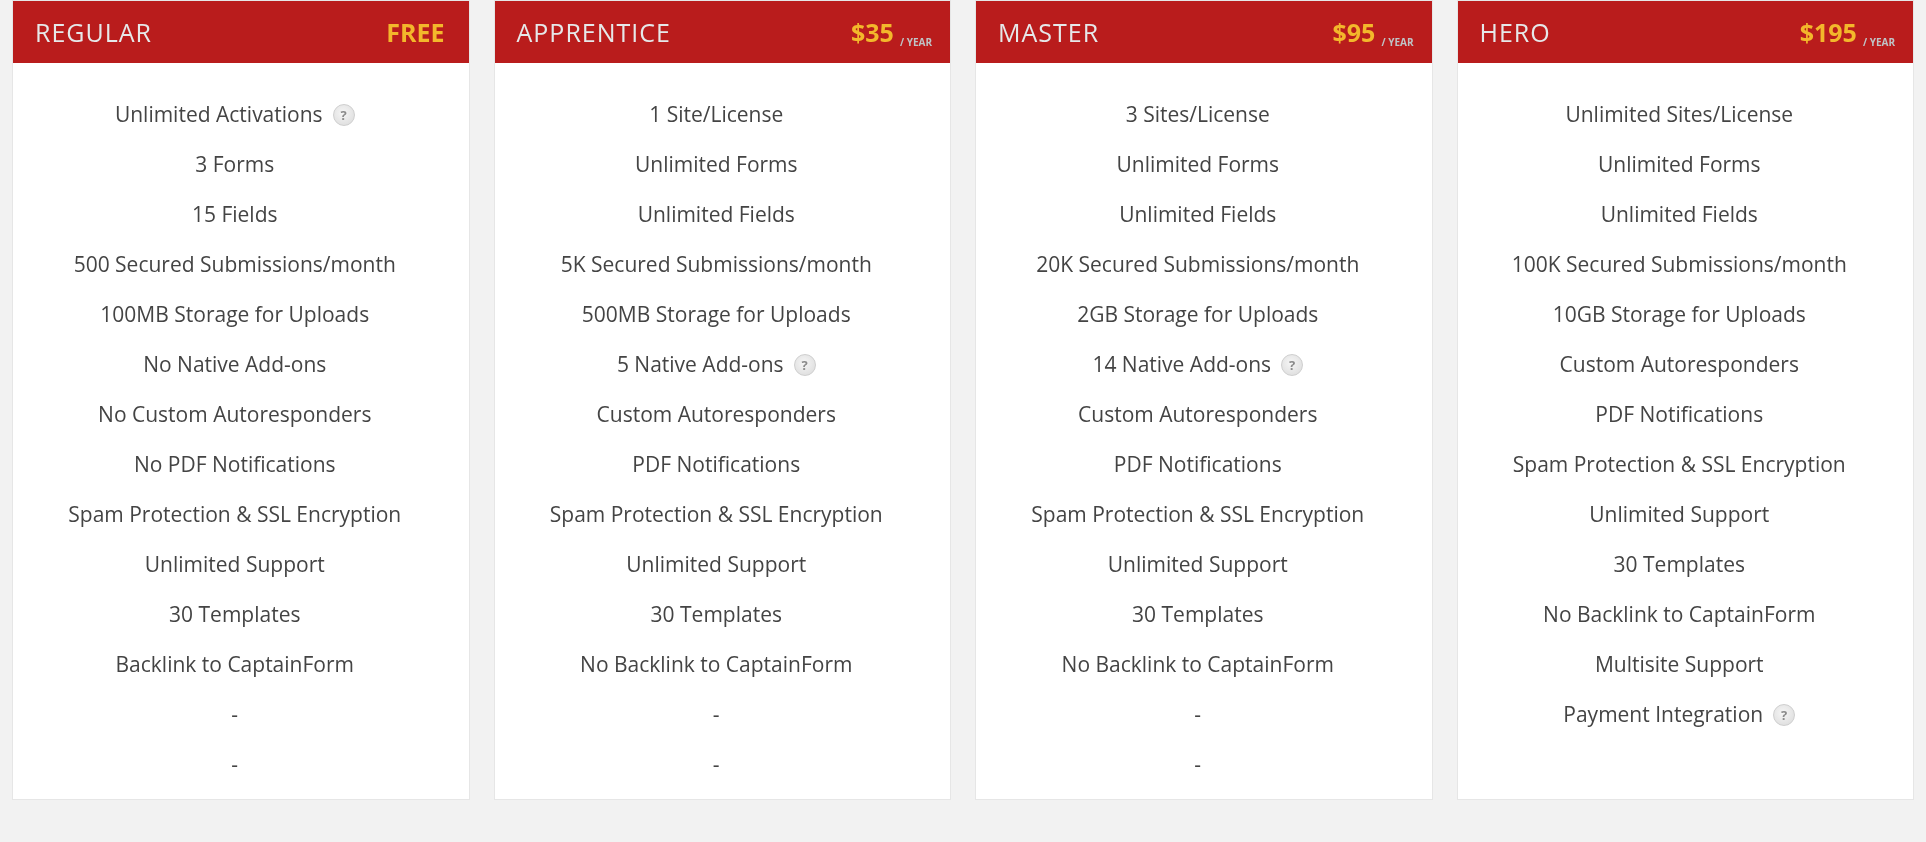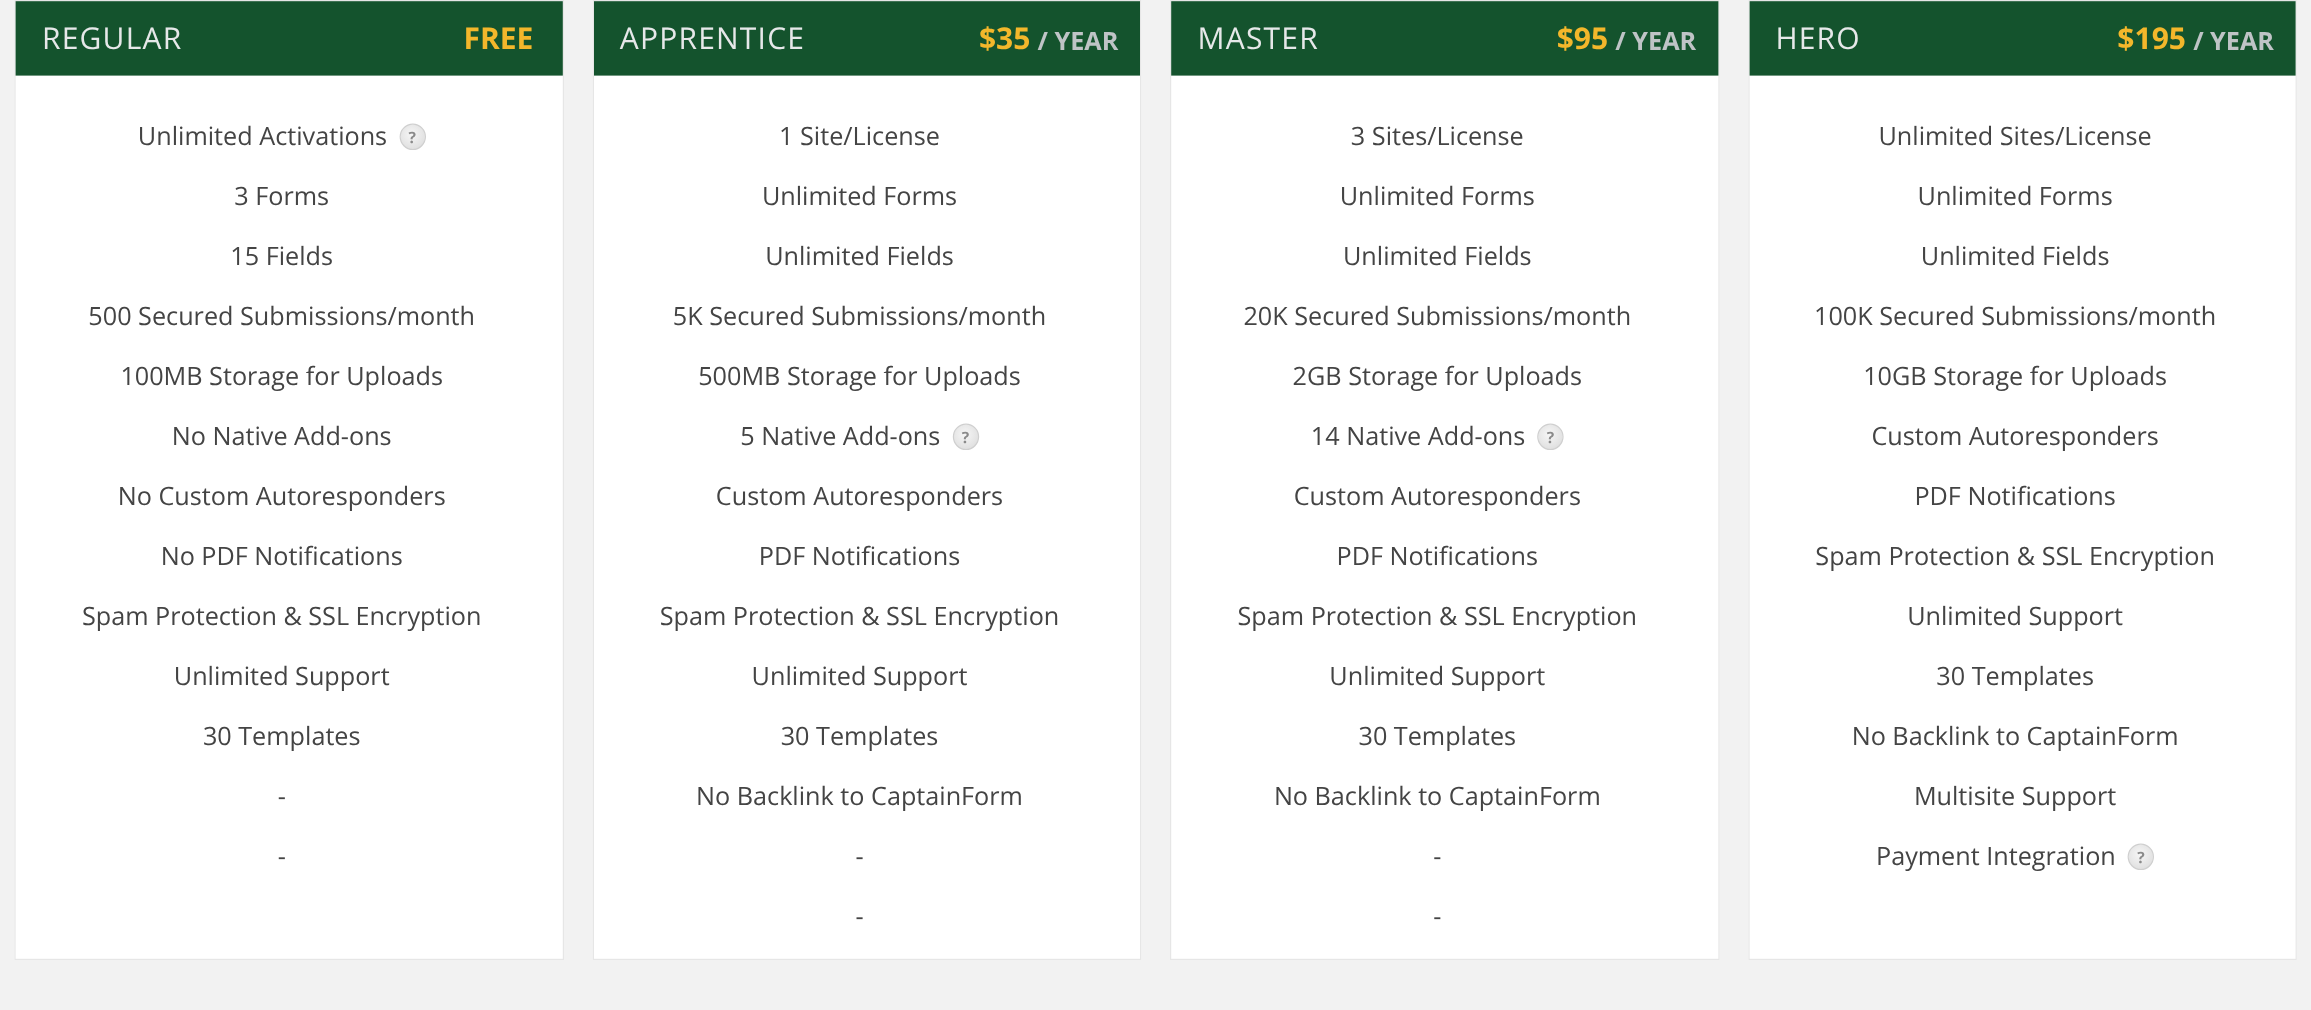--- a/index.html
+++ b/index.html
@@ -15,21 +15,21 @@
     width: 1926px;
   }
   .plan-card {
     flex: 1;
     background: #ffffff;
     border: 1px solid #e6e6e6;
     display: flex;
     flex-direction: column;
   }
   .plan-header {
-    background: #14532d;
+    background: #b91c1c;
     color: #d9dcdd;
     height: 62px;
     display: flex;
     align-items: center;
     justify-content: space-between;
     padding: 0 18px 0 22px;
   }
   .plan-name {
     font-size: 25px;
     font-weight: 400;
@@ -37,21 +37,21 @@
     color: #e6e8e9;
   }
   .plan-price {
     font-size: 25px;
     font-weight: 700;
     color: #f3b72b;
     display: flex;
     align-items: flex-end;
   }
   .plan-period {
-    font-size: 21px;
+    font-size: 10px;
     color: #bfc4c6;
     margin-left: 6px;
   }
   .plan-features {
     list-style: none;
     padding: 26px 16px 10px 4px;
   }
   .plan-features li {
     text-align: center;
     font-size: 21px;
@@ -97,20 +97,21 @@
       <li><span>3 Forms</span></li>
       <li><span>15 Fields</span></li>
       <li><span>500 Secured Submissions/month</span></li>
       <li><span>100MB Storage for Uploads</span></li>
       <li><span>No Native Add-ons</span></li>
       <li><span>No Custom Autoresponders</span></li>
       <li><span>No PDF Notifications</span></li>
       <li><span>Spam Protection &amp; SSL Encryption</span></li>
       <li><span>Unlimited Support</span></li>
       <li><span>30 Templates</span></li>
+      <li><span>Backlink to CaptainForm</span></li>
       <li><span>-</span></li>
       <li><span>-</span></li>
     </ul>
   </div>
 
   <div class="plan-card">
     <div class="plan-header">
       <span class="plan-name">APPRENTICE</span>
       <span class="plan-price">
         <span>$35</span>

